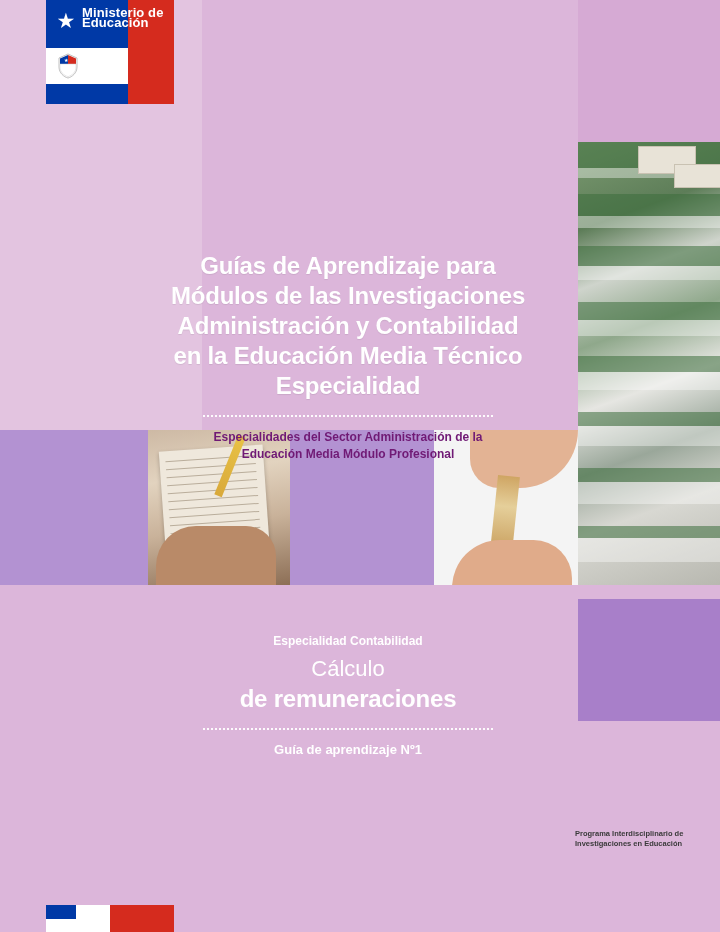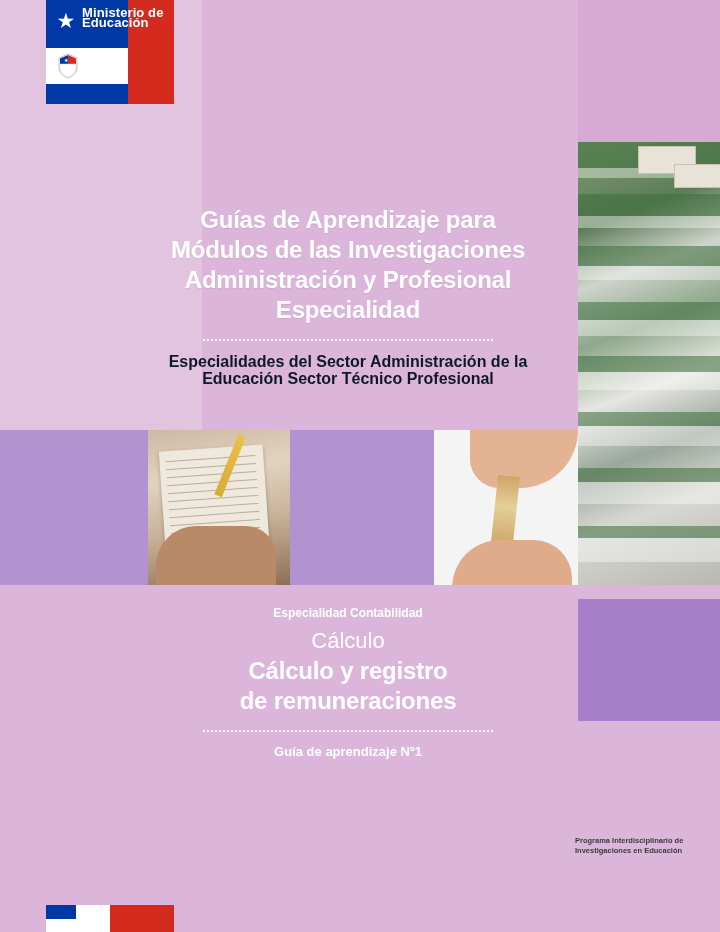--- a/index.html
+++ b/index.html
@@ -255,47 +255,49 @@
     width: 376px;
     text-align: center;
     color: #ffffff;
   }
   .main-title {
     font-size: 24px;
     font-weight: bold;
     line-height: 30px;
     letter-spacing: -0.2px;
     text-shadow: 0 1px 1px rgba(0,0,0,0.08);
+    margin-top: 46px;
   }
   .dotted-rule {
     margin: 14px auto 12px auto;
     width: 290px;
     height: 0;
     border-top: 2px dotted #ffffff;
     opacity: 0.95;
   }
   .subtitle {
-    font-size: 16px;
+    font-size: 12px;
     font-weight: bold;
     line-height: 17px;
-    color: #0f172a;
+    color: #701a75;
   }
 
   
   .module-block {
     position: absolute;
     left: 160px; top: 604px;
     width: 376px;
     text-align: center;
     color: #ffffff;
   }
   .specialty {
     font-size: 12px;
     font-weight: bold;
     line-height: 18px;
+    margin-top: 28px;
   }
   .module-word {
     font-size: 22px;
     font-weight: normal;
     line-height: 30px;
     margin-top: 4px;
   }
   .module-name {
     font-size: 24px;
     font-weight: bold;
@@ -330,21 +332,21 @@
     line-height: 46px;
     letter-spacing: -2px;
     position: relative;
   }
   .piie-reg {
     font-size: 11px;
     vertical-align: super;
     font-weight: normal;
   }
   .piie-tag {
-    margin-top: 8px;
+    margin-top: 1px;
     font-size: 7.5px;
     font-weight: bold;
     color: #3a3a3a;
     line-height: 9.5px;
   }
 </style>
 </head>
 <body>
 
 <div class="page">
@@ -421,35 +423,35 @@
     <div class="pm-bill"></div>
     <div class="pm-hand-bottom"></div>
   </div>
 
   <div class="bg-midband-strip"></div>
 
   <div class="title-block">
     <div class="main-title">
       <div>Guías de Aprendizaje para</div>
       <div>Módulos de las Investigaciones</div>
-      <div>Administración y Profesional</div>
+      <div>Administración y Contabilidad</div>
+      <div>en la Educación Media Técnico</div>
       <div>Especialidad</div>
     </div>
     <div class="dotted-rule"></div>
     <div class="subtitle">
       <div>Especialidades del Sector Administración de la</div>
-      <div>Educación Sector Técnico Profesional</div>
+      <div>Educación Media Módulo Profesional</div>
     </div>
   </div>
 
   <div class="module-block">
     <div class="specialty">Especialidad Contabilidad</div>
     <div class="module-word">Cálculo</div>
     <div class="module-name">
-      <div>Cálculo y registro</div>
       <div>de remuneraciones</div>
     </div>
     <div class="dotted-rule-2"></div>
     <div class="guide-label">Guía de aprendizaje Nº1</div>
   </div>
 
   <div class="piie-logo">
     <div class="piie-tag">
       <div>Programa Interdisciplinario de</div>
       <div>Investigaciones en Educación</div>

